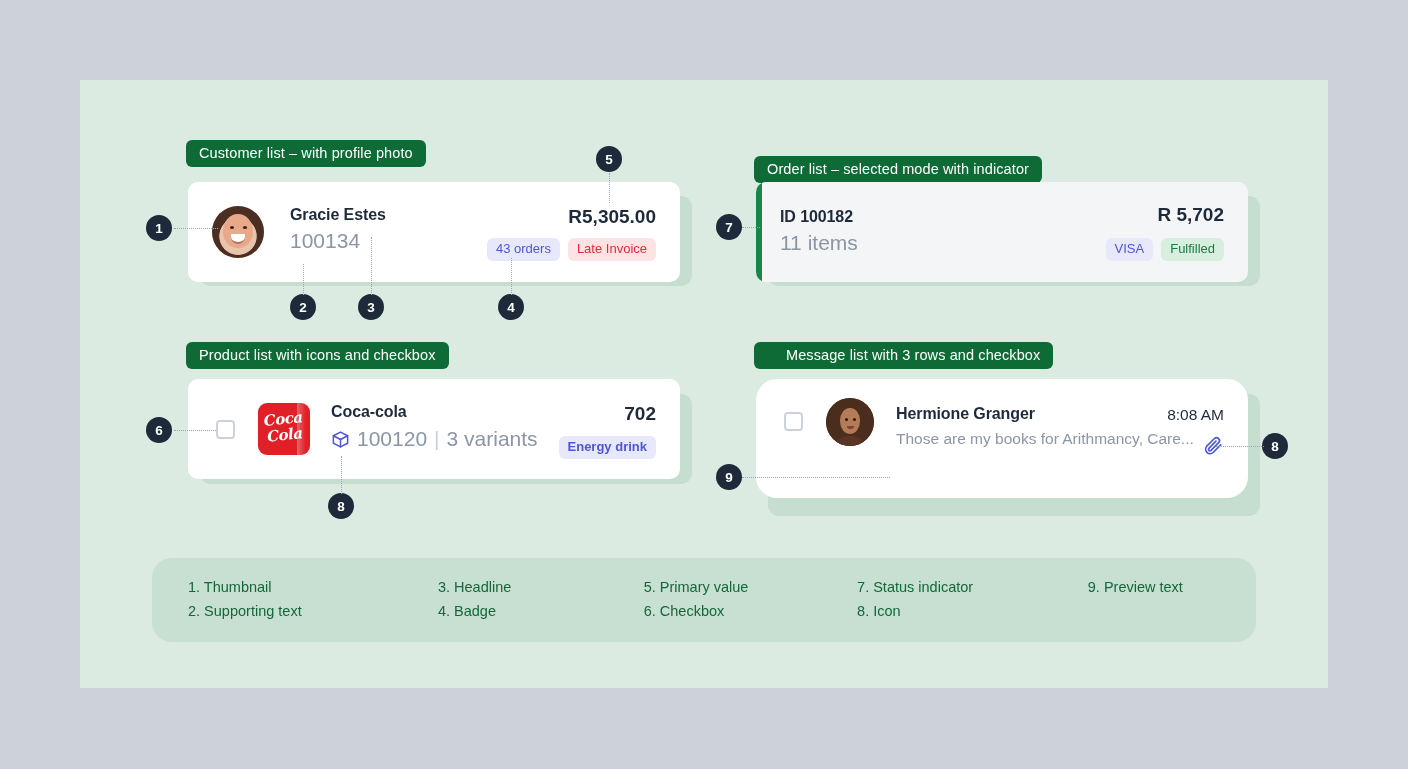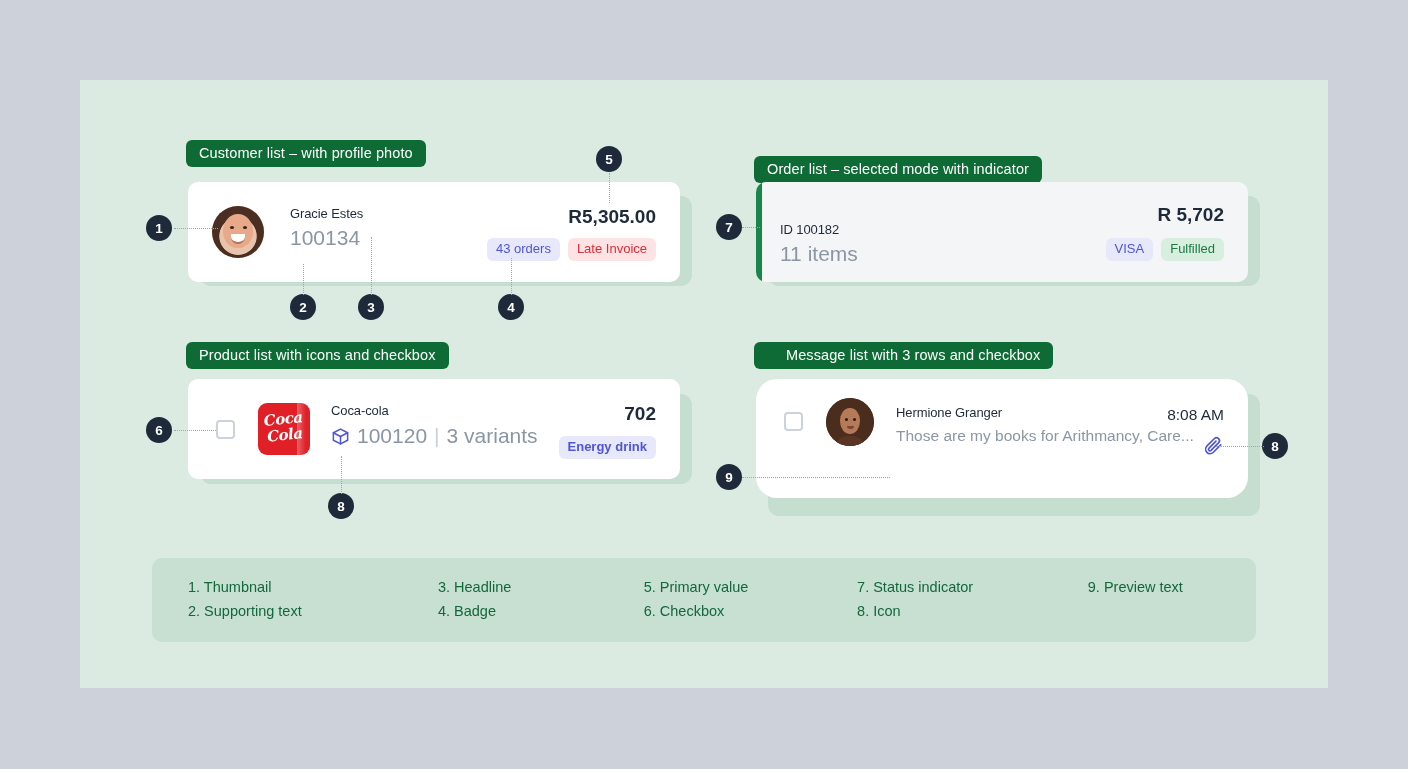--- a/index.html
+++ b/index.html
@@ -74,22 +74,22 @@
 
   
   .row {
     position: absolute;
     display: flex;
     align-items: center;
     box-sizing: border-box;
   }
 
   .title {
-    font-size: 13px;
-    font-weight: normal;
+    font-size: 16px;
+    font-weight: bold;
     color: #1e2a3a;
     letter-spacing: -0.1px;
     white-space: nowrap;
   }
   .subtitle {
     font-size: 21px;
     color: #8b96a5;
     white-space: nowrap;
   }
   .value {
@@ -242,21 +242,21 @@
   }
 
   
   .legend {
     position: absolute;
     left: 152px;
     top: 558px;
     width: 1104px;
     height: 84px;
     background: #c7e0d2;
-    border-radius: 10px;
+    border-radius: 20px;
   }
   .legend-grid {
     position: absolute;
     left: 36px;
     top: 21px;
     right: 24px;
     display: flex;
   }
   .legend-col { display: flex; flex-direction: column; gap: 8px; }
   .legend-item {
@@ -323,21 +323,21 @@
   <div class="callout" style="left:498px; top:294px;">4</div>
   <div class="conn-v" style="left:511px; top:258px; height:37px;"></div>
 
   <div class="section-pill" style="left:754px; top:156px;border-radius:6px;">Order list – selected mode with indicator</div>
 
   <div class="stack-shadow" style="left:768px; top:196px; width:492px; height:90px;"></div>
 
   <div class="card card-selected" style="left:756px; top:182px; width:492px; height:100px;">
     <div class="sel-indicator"></div>
 
-    <div style="position:absolute; left:24px; top:40px;">
+    <div style="position:absolute; left:24px; top:26px;">
       <div class="title">ID 100182</div>
       <div class="subtitle" style="margin-top:5px;">11 items</div>
     </div>
 
     <div class="value" style="position:absolute; right:24px; top:22px;">R 5,702</div>
 
     <div style="position:absolute; right:24px; top:56px; display:flex; gap:8px;">
       <span class="badge badge-indigo">VISA</span>
       <span class="badge badge-green">Fulfilled</span>
     </div>

